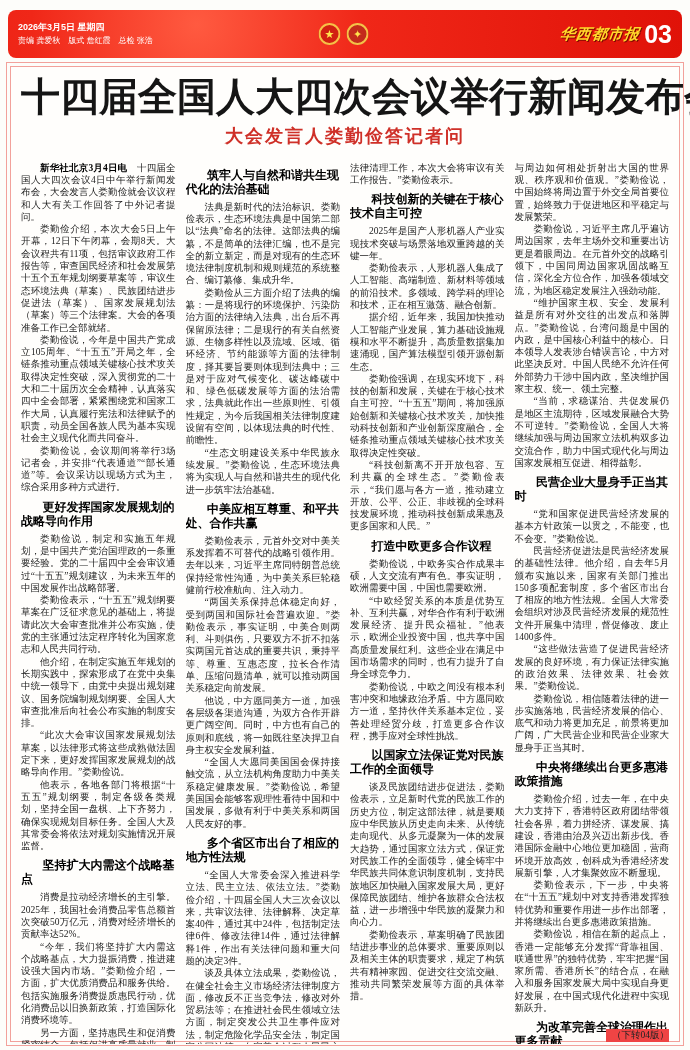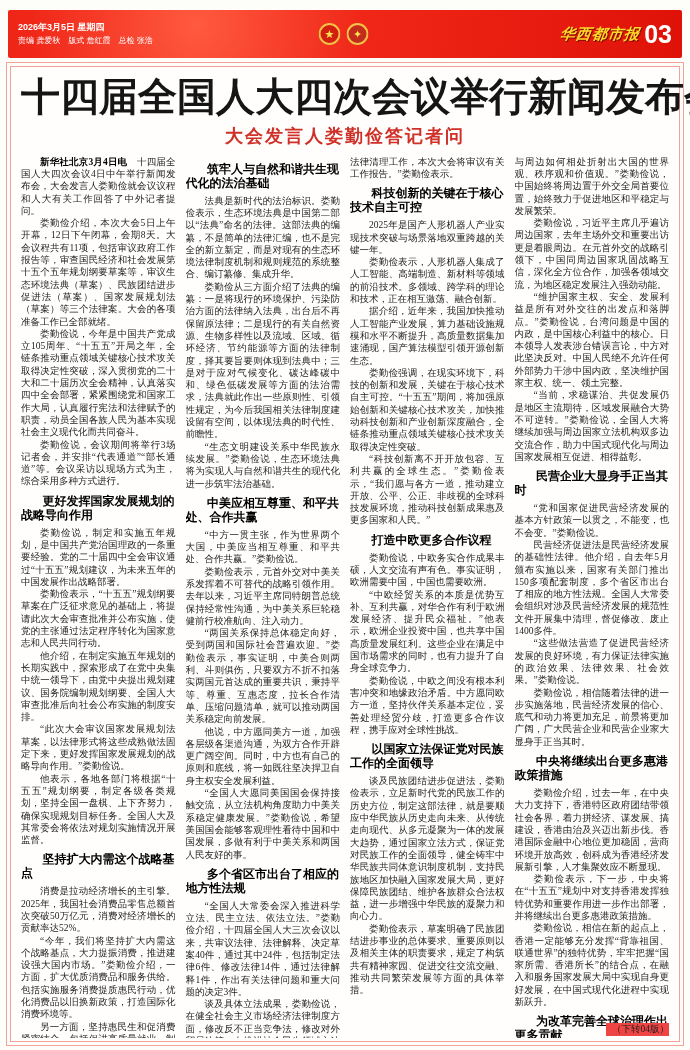--- a/index.html
+++ b/index.html
@@ -4,21 +4,21 @@
 <style>
   * { margin:0; padding:0; box-sizing:border-box; }
   html,body { width:690px; }
   body {
     width:690px; height:1050px; background:#fdfdfa; overflow:hidden;
     font-family:"Liberation Serif","DejaVu Serif",serif; color:#1c1c1c;
     position:relative;
   }
   
   .banner {
-    margin:10px 8px 0 8px; height:48px; border-radius:2px;
+    margin:10px 8px 0 8px; height:48px; border-radius:8px;
     background:radial-gradient(circle at 28% 30%, #ff5a40 0%, #f02718 34%, #e01208 100%);
     display:flex; align-items:center; justify-content:space-between;
     padding:0 10px; position:relative;
   }
   .edition { color:#ffffff; font-family:"Liberation Sans",sans-serif; line-height:1.5; }
   .edition .l1 { font-size:9px; font-weight:bold; }
   .edition .l2 { font-size:8px; }
   .banner-center { display:flex; align-items:center; gap:6px; position:absolute; left:50%; transform:translateX(-53%); }
   .emblem { width:22px; height:22px; border-radius:50%; flex:0 0 auto;
     display:flex; align-items:center; justify-content:center; font-size:11px; color:#ffe34d;
@@ -44,21 +44,21 @@
   .headline {
     text-align:center; font-weight:900; font-size:39px; line-height:1.12;
     color:#151515; letter-spacing:0px; font-family:"Liberation Serif","DejaVu Serif",serif;
     white-space:nowrap;
   }
   .subtitle {
     text-align:center; color:#cf3028; font-size:18px; font-weight:bold;
     margin-top:5px; font-family:"Liberation Sans",sans-serif; letter-spacing:2px;
   }
   
-  .cols { display:flex; gap:10px; margin-top:8px; height:882px; overflow:hidden; }
+  .cols { display:flex; gap:10px; margin-top:14px; height:882px; overflow:hidden; }
   .col { flex:1 1 0; overflow:hidden; position:relative; text-align:justify; }
   .col p { font-size:9.5px; line-height:12.3px; text-indent:2em; color:#222; }
   .col p.cont { text-indent:0; }
   .col p b.dateline { font-weight:bold; color:#000; }
   .col h3 {
     font-family:Liberation Mono, monospace; font-weight:bold;
     font-size:12px; line-height:14px; color:#000; margin:7px 0 4px 0;
     text-indent:1.8em; text-align:left;
   }
   .col p.note {
@@ -103,21 +103,20 @@
         <p>消费是拉动经济增长的主引擎。2025年，我国社会消费品零售总额首次突破50万亿元，消费对经济增长的贡献率达52%。</p>
         <p>“今年，我们将坚持扩大内需这个战略基点，大力提振消费，推进建设强大国内市场。”娄勤俭介绍，一方面，扩大优质消费品和服务供给。包括实施服务消费提质惠民行动，优化消费品以旧换新政策，打造国际化消费环境等。</p>
         <p>另一方面，坚持惠民生和促消费紧密结合。包括促进高质量就业，制定实施城乡居民增收计划，完善教育、托育、养老、医疗保障体系等。</p>
       </div>
       <div class="col">
         <h3>筑牢人与自然和谐共生现代化的法治基础</h3>
         <p>法典是新时代的法治标识。娄勤俭表示，生态环境法典是中国第二部以“法典”命名的法律。这部法典的编纂，不是简单的法律汇编，也不是完全的新立新定，而是对现有的生态环境法律制度机制和规则规范的系统整合、编订纂修、集成升华。</p>
         <p>娄勤俭从三方面介绍了法典的编纂：一是将现行的环境保护、污染防治方面的法律纳入法典，出台后不再保留原法律；二是现行的有关自然资源、生物多样性以及流域、区域、循环经济、节约能源等方面的法律制度，择其要旨要则体现到法典中；三是对于应对气候变化、碳达峰碳中和、绿色低碳发展等方面的法治需求，法典就此作出一些原则性、引领性规定，为今后我国相关法律制度建设留有空间，以体现法典的时代性、前瞻性。</p>
         <p>“生态文明建设关系中华民族永续发展。”娄勤俭说，生态环境法典将为实现人与自然和谐共生的现代化进一步筑牢法治基础。</p>
         <h3>中美应相互尊重、和平共处、合作共赢</h3>
-        <p>“中方一贯主张，作为世界两个大国，中美应当相互尊重、和平共处、合作共赢。”娄勤俭说。</p>
         <p>娄勤俭表示，元首外交对中美关系发挥着不可替代的战略引领作用。去年以来，习近平主席同特朗普总统保持经常性沟通，为中美关系巨轮稳健前行校准航向、注入动力。</p>
         <p>“两国关系保持总体稳定向好，受到两国和国际社会普遍欢迎。”娄勤俭表示，事实证明，中美合则两利、斗则俱伤，只要双方不折不扣落实两国元首达成的重要共识，秉持平等、尊重、互惠态度，拉长合作清单、压缩问题清单，就可以推动两国关系稳定向前发展。</p>
         <p>他说，中方愿同美方一道，加强各层级各渠道沟通，为双方合作开辟更广阔空间。同时，中方也有自己的原则和底线，将一如既往坚决捍卫自身主权安全发展利益。</p>
         <p>“全国人大愿同美国国会保持接触交流，从立法机构角度助力中美关系稳定健康发展。”娄勤俭说，希望美国国会能够客观理性看待中国和中国发展，多做有利于中美关系和两国人民友好的事。</p>
         <h3>多个省区市出台了相应的地方性法规</h3>
         <p>“全国人大常委会深入推进科学立法、民主立法、依法立法。”娄勤俭介绍，十四届全国人大三次会议以来，共审议法律、法律解释、决定草案40件，通过其中24件，包括制定法律6件、修改法律14件，通过法律解释1件，作出有关法律问题和重大问题的决定3件。</p>
         <p>谈及具体立法成果，娄勤俭说，在健全社会主义市场经济法律制度方面，修改反不正当竞争法，修改对外贸易法等；在推进社会民生领域立法方面，制定突发公共卫生事件应对法，制定危险化学品安全法，制定国家公园法等；在完善全过程人民民主制度体系方面，修改城市居民委员会组织法、村民委员会组织法。</p>
       </div>
       <div class="col">
         <p class="cont">法律清理工作，本次大会将审议有关工作报告。”娄勤俭表示。</p>

